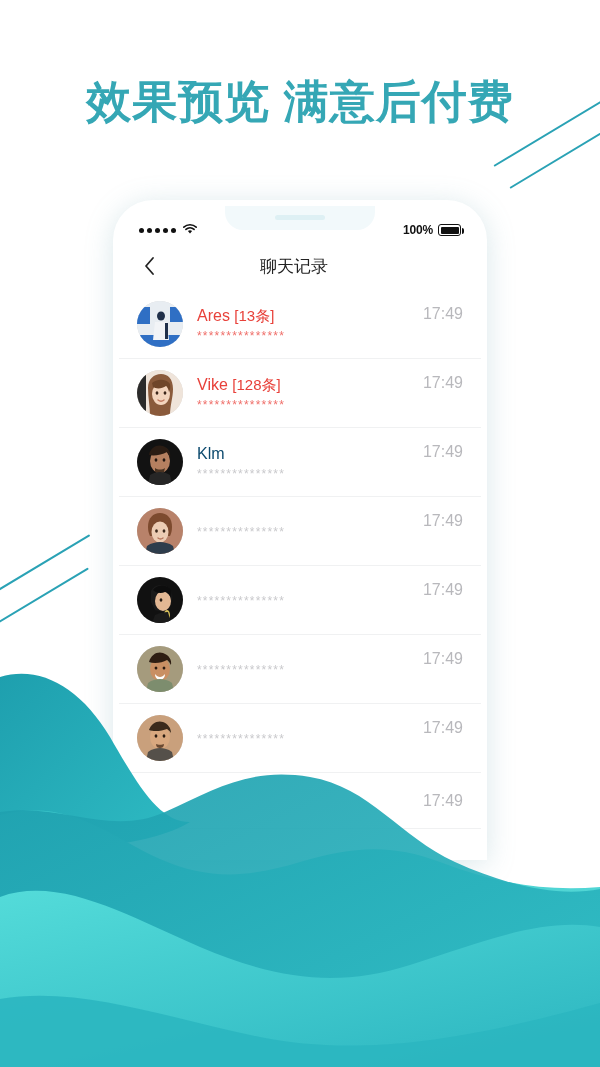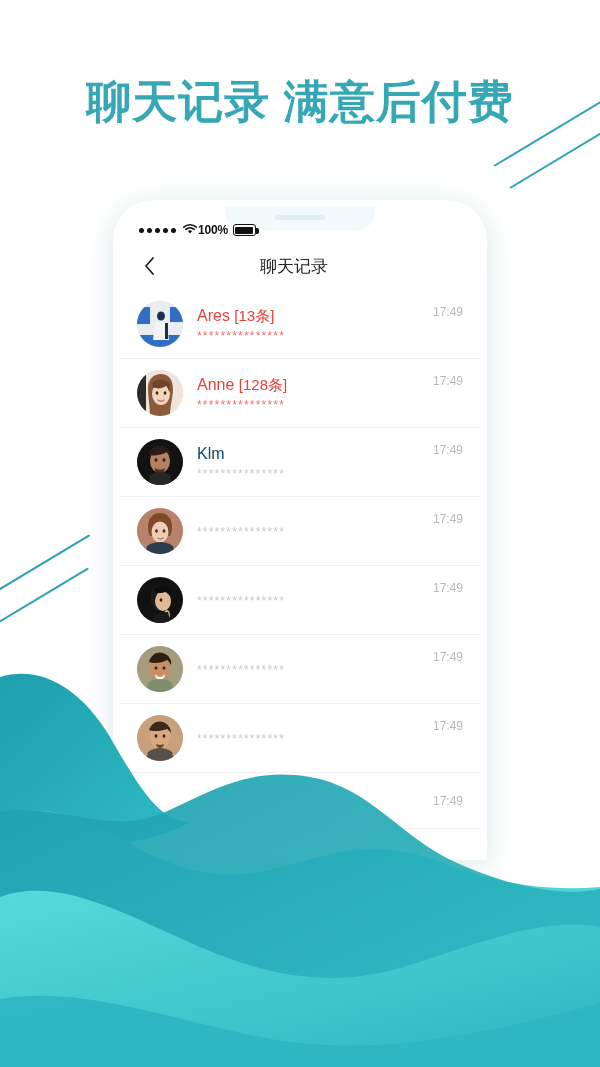--- a/index.html
+++ b/index.html
@@ -56,21 +56,21 @@
     background:#f2f9fb; border-radius:0 0 18px 18px; z-index:4;
   }
   #notch-speaker {
     position:absolute; top:9px; left:50%; transform:translateX(-50%);
     width:50px; height:5px; background:#def0f4; border-radius:3px;
   }
 
   
   #statusbar {
     position:relative; height:36px;
-    display:flex; align-items:center; justify-content:flex-start;
+    display:flex; align-items:center; justify-content:space-between;
     padding:12px 20px 0 20px; z-index:5;
   }
   #signal-dots { display:flex; align-items:center; gap:3px; }
   #signal-dots i { width:5px; height:5px; border-radius:50%; background:#111; display:block; }
   #wifi-icon { margin-left:6px; display:block; }
   #status-right { display:flex; align-items:center; gap:5px; }
   #battery-pct { font-size:12px; color:#111; font-weight:bold; letter-spacing:-.2px; }
   #battery-icon { position:relative; width:23px; height:12px; border:1.5px solid #111; border-radius:3px; }
   #battery-icon::after{
     content:""; position:absolute; right:-4px; top:3px;
@@ -111,21 +111,21 @@
   .avatar svg { display:block; width:100%; height:100%; }
   .chat-body { flex:1 1 auto; padding-left:14px; min-width:0; }
   .chat-name { font-size:16px; color:#0c4a6e; line-height:1.35; white-space:nowrap; }
   .chat-name.recovered { color:#e8413a; }
   .chat-count { font-size:15px; }
   .chat-stars {
     font-size:12px; letter-spacing:1.2px; color:#c9c9cc;
     margin-top:3px; line-height:1.2; white-space:nowrap;
   }
   .chat-stars.recovered { color:#ef6f6a; }
-  .chat-time { font-size:12px; color:#b8b8bc; flex:0 0 auto; align-self:flex-start; margin-top:4px; }
+  .chat-time { font-size:16px; color:#b8b8bc; flex:0 0 auto; align-self:flex-start; margin-top:4px; }
   .chat-row.partial { min-height:56px; }
   .chat-row.partial .chat-time { align-self:center; margin-top:0; }
 
   
   #waves {
     position:absolute; left:0; bottom:0; width:600px; height:420px;
     pointer-events:none;
   }
   #waves svg { display:block; width:600px; height:420px; }
 </style>
@@ -136,21 +136,21 @@
 
   <div id="deco-top-right" class="deco-lines">
     <div class="ln ln1"></div>
     <div class="ln ln2"></div>
   </div>
   <div id="deco-left" class="deco-lines">
     <div class="ln ln1"></div>
     <div class="ln ln2"></div>
   </div>
 
-  <div id="headline">聊天记录 满意后付费</div>
+  <div id="headline">效果预览 满意后付费</div>
 
   <div id="phone">
     <div id="phone-screen">
 
       <div id="notch">
         <div id="notch-speaker"></div>
       </div>
 
       <div id="statusbar">
         <div style="display:flex;align-items:center;">
@@ -219,21 +219,21 @@
                 <path d="M11 18c0-9 6-14 13-14s12 5 12 15c0 9-3 16-3 27H13c0-10-2-18-2-28z" fill="#8a5a3b"></path>
                 <ellipse cx="24" cy="24" rx="9" ry="11" fill="#f3d4bd"></ellipse>
                 <path d="M15 13c4-4 14-5 18 1 1 5-1 8-1 8-1-5-3-6-3-6-4 3-10 3-13 1z" fill="#6f4529"></path>
                 <ellipse cx="20" cy="23" rx="1.4" ry="1.8" fill="#3a2419"></ellipse>
                 <ellipse cx="28" cy="23" rx="1.4" ry="1.8" fill="#3a2419"></ellipse>
                 <path d="M21 30c2 1.6 4 1.6 6 0" stroke="#c2785f" stroke-width="1.4" fill="none" stroke-linecap="round"></path>
               </svg>
           </div>
           <div class="chat-body">
             <div class="chat-name recovered">
-              <span>Anne</span>
+              <span>Vike</span>
               <span class="chat-count">[128条]</span>
             </div>
             <div class="chat-stars recovered">***************</div>
           </div>
           <div class="chat-time">17:49</div>
         </div>
 
         <div class="chat-row">
           <div class="avatar">
             <svg viewBox="0 0 46 46">

